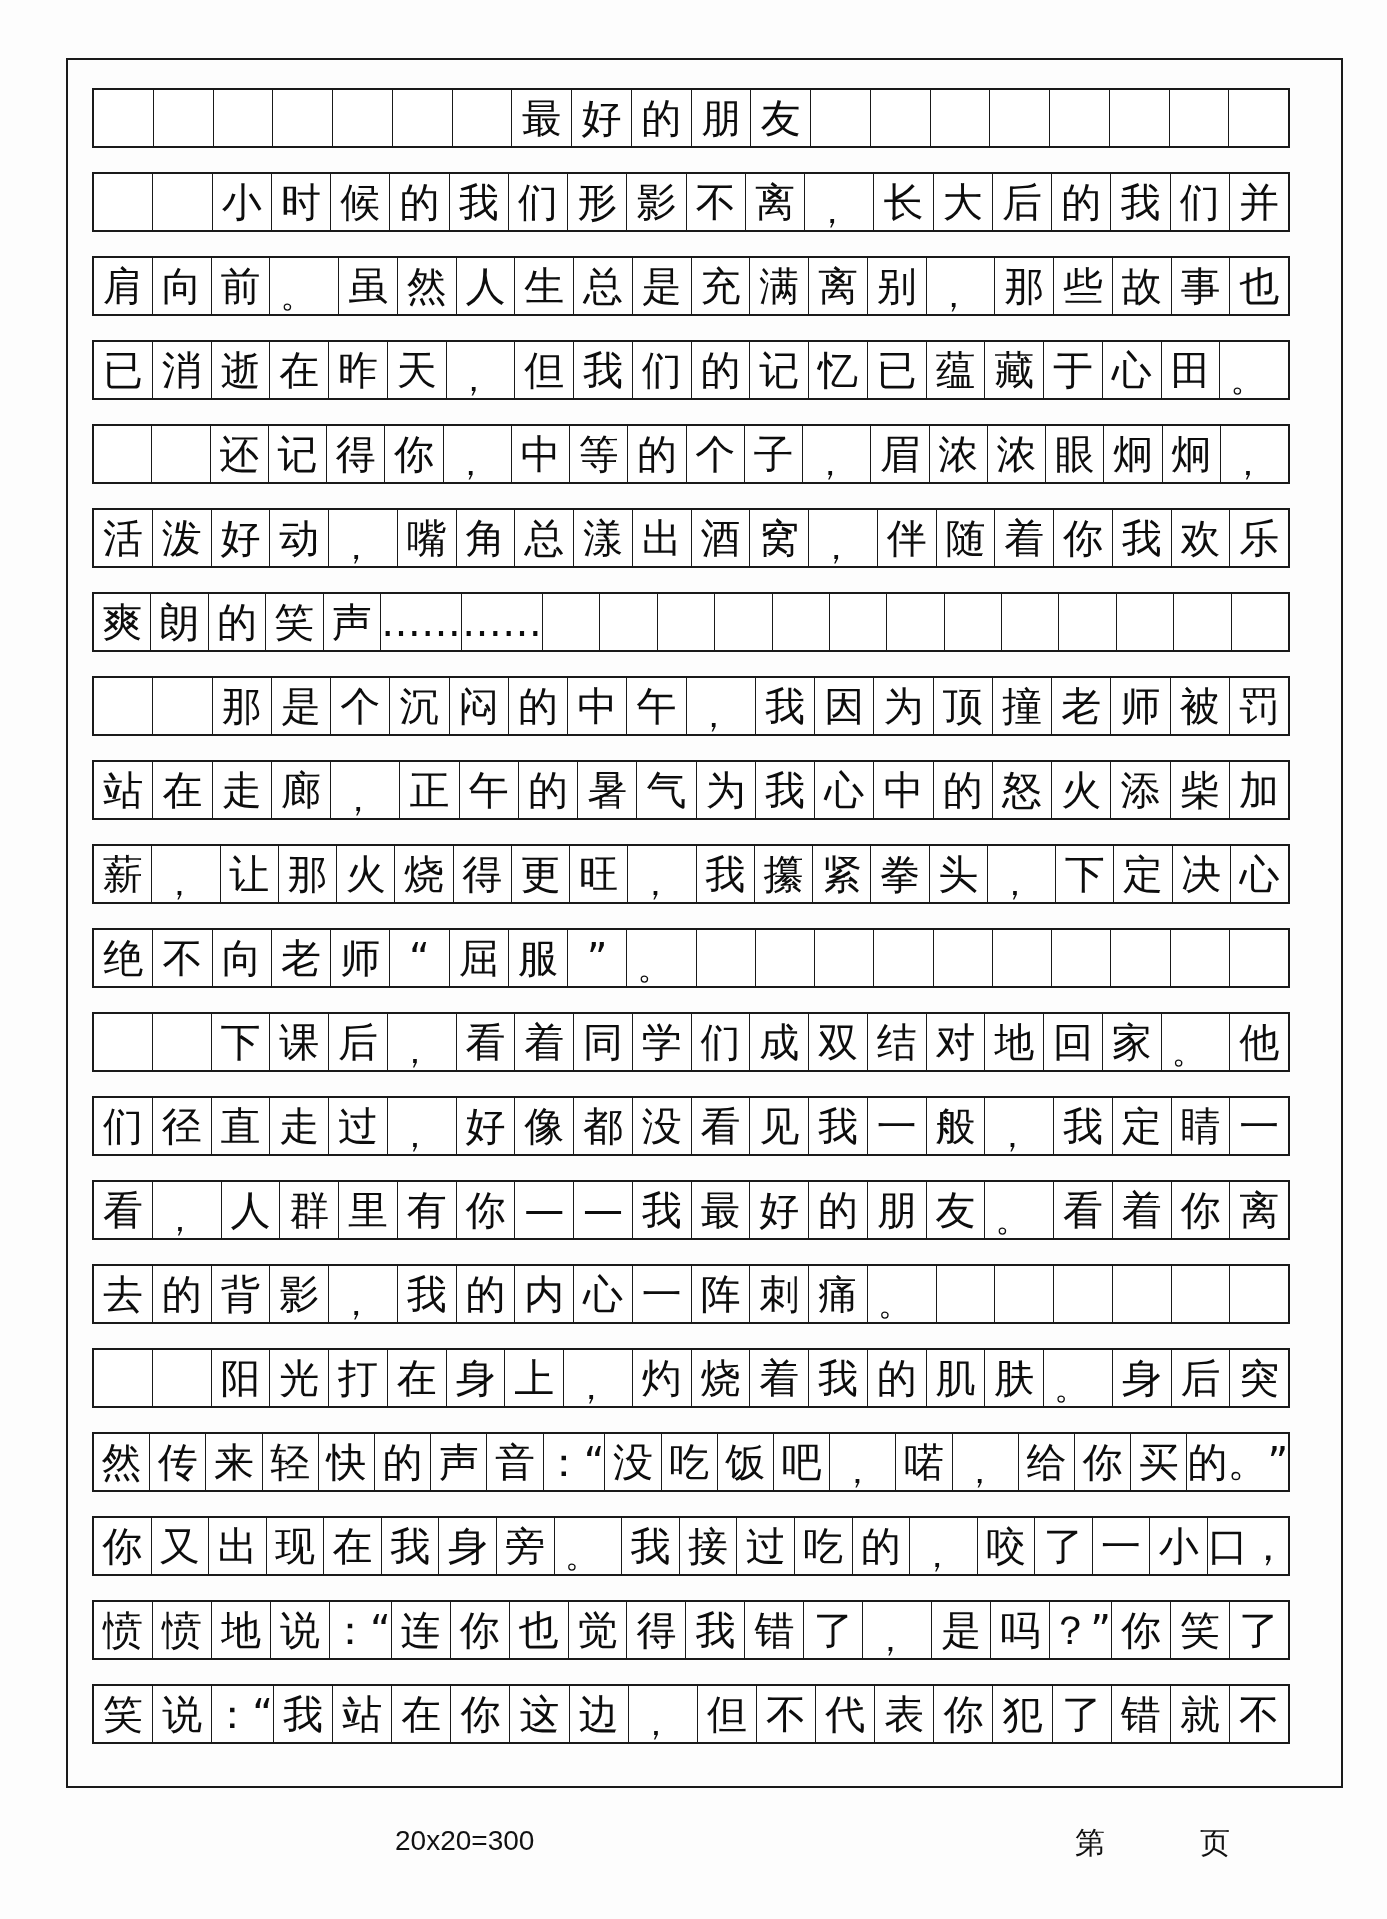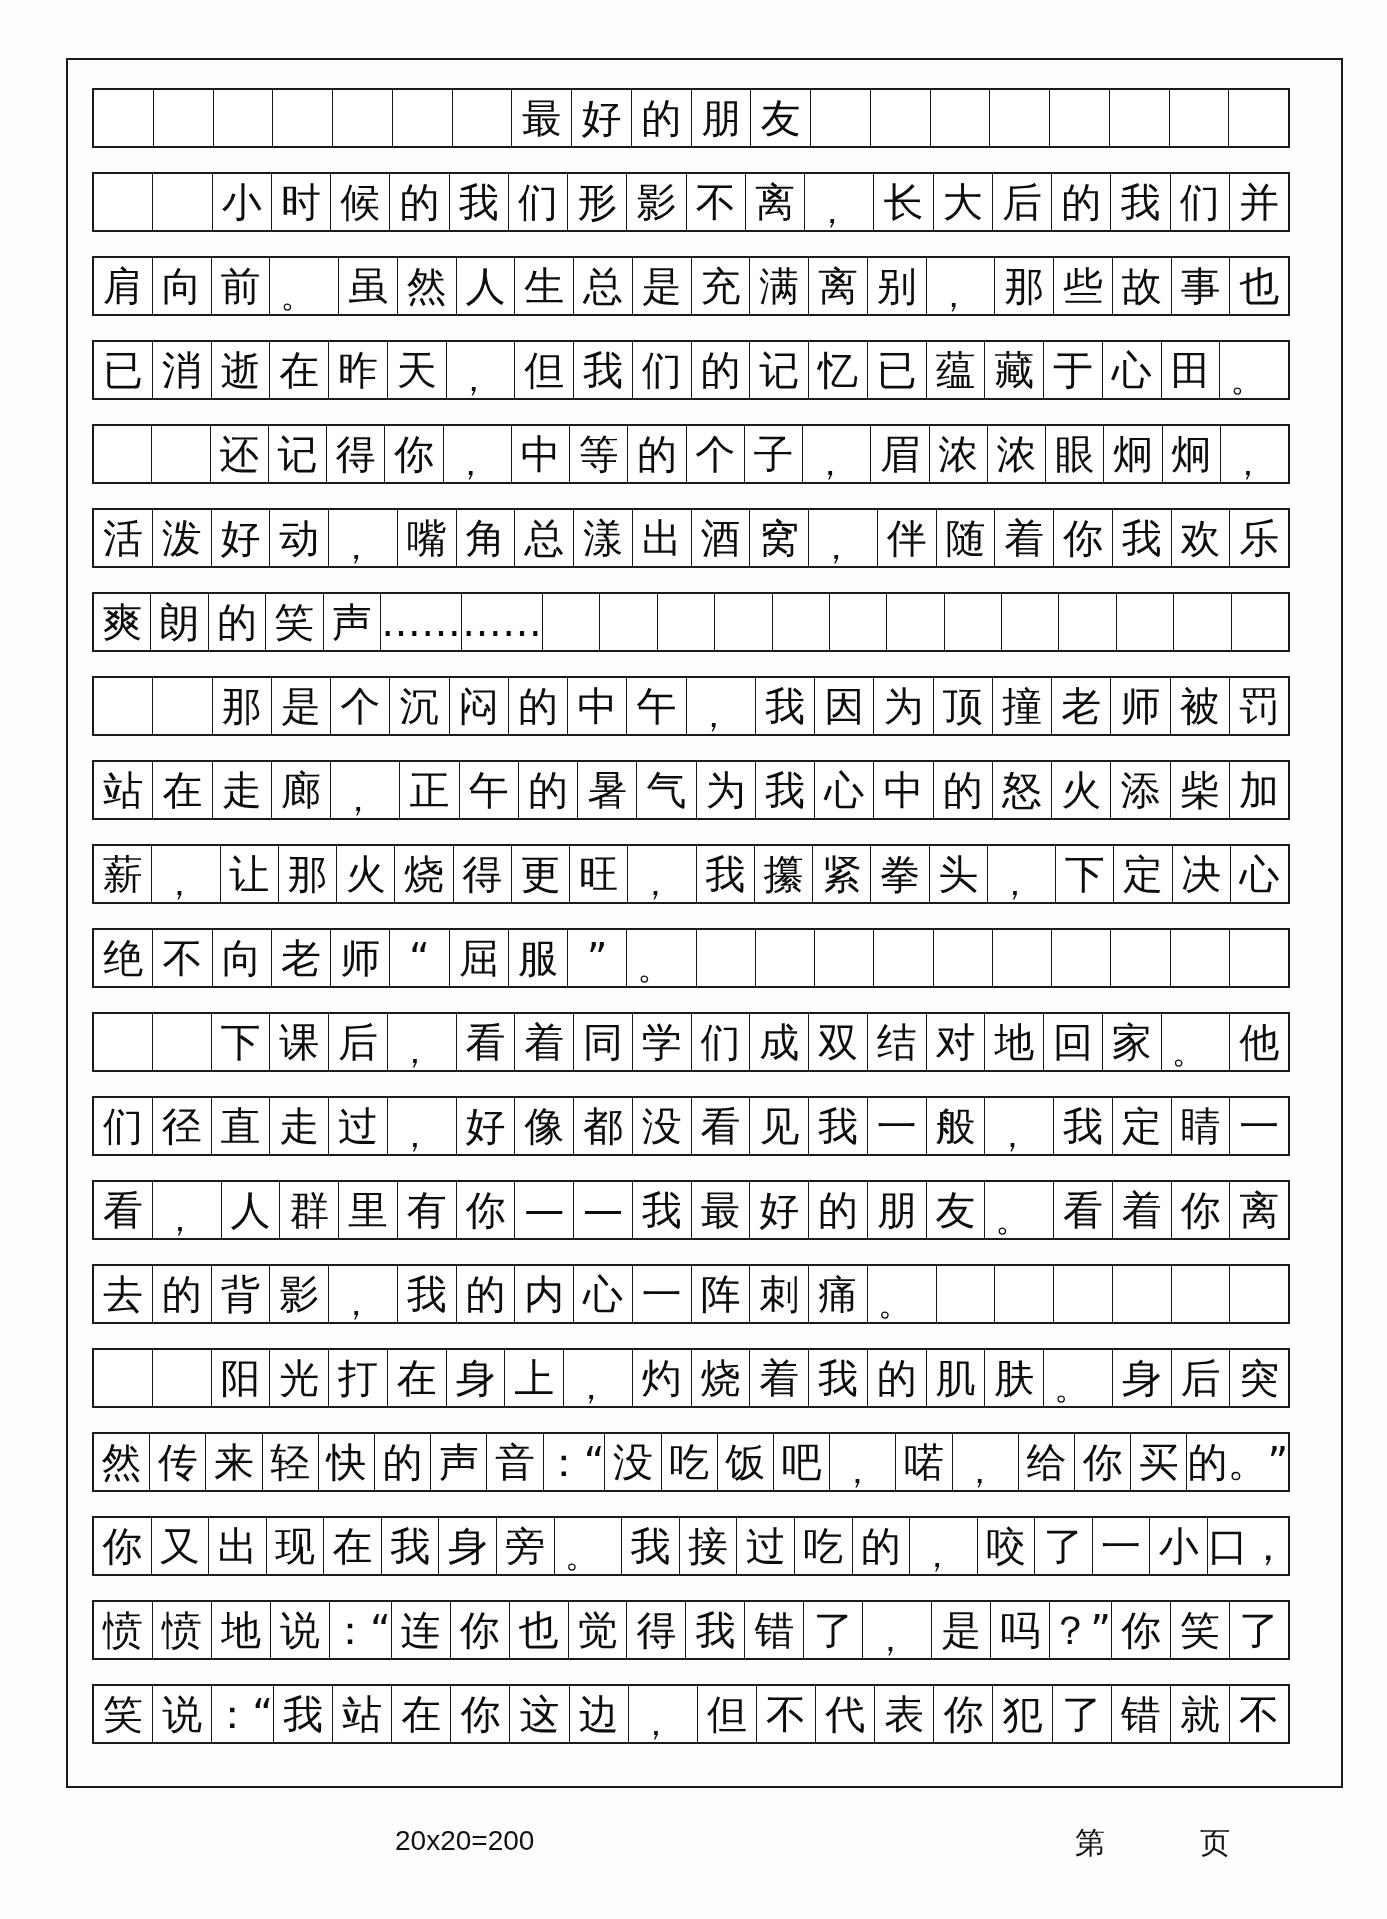--- a/index.html
+++ b/index.html
@@ -499,16 +499,16 @@
         <div class="cell">代</div>
         <div class="cell">表</div>
         <div class="cell">你</div>
         <div class="cell">犯</div>
         <div class="cell">了</div>
         <div class="cell">错</div>
         <div class="cell">就</div>
         <div class="cell">不</div>
       </div>
     </div>
-  <div class="footer-left">20x20=200</div>
+  <div class="footer-left">20x20=300</div>
   <div class="footer-right-a">第</div>
   <div class="footer-right-b">页</div>
 </div>
 
 </body></html>

